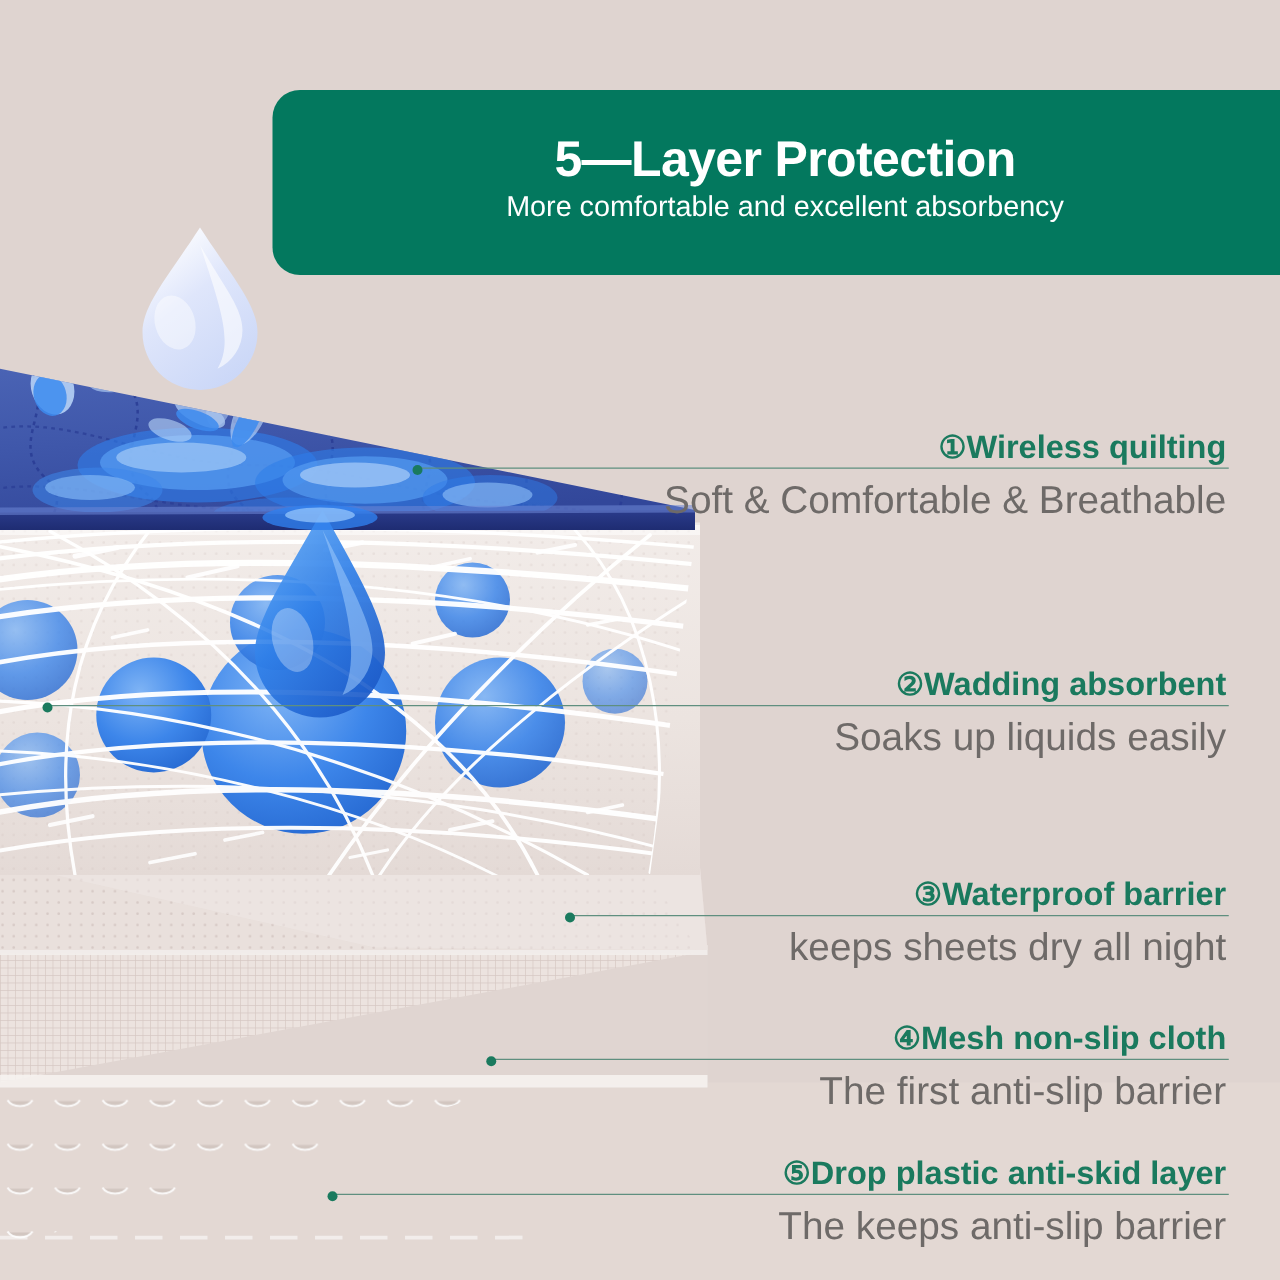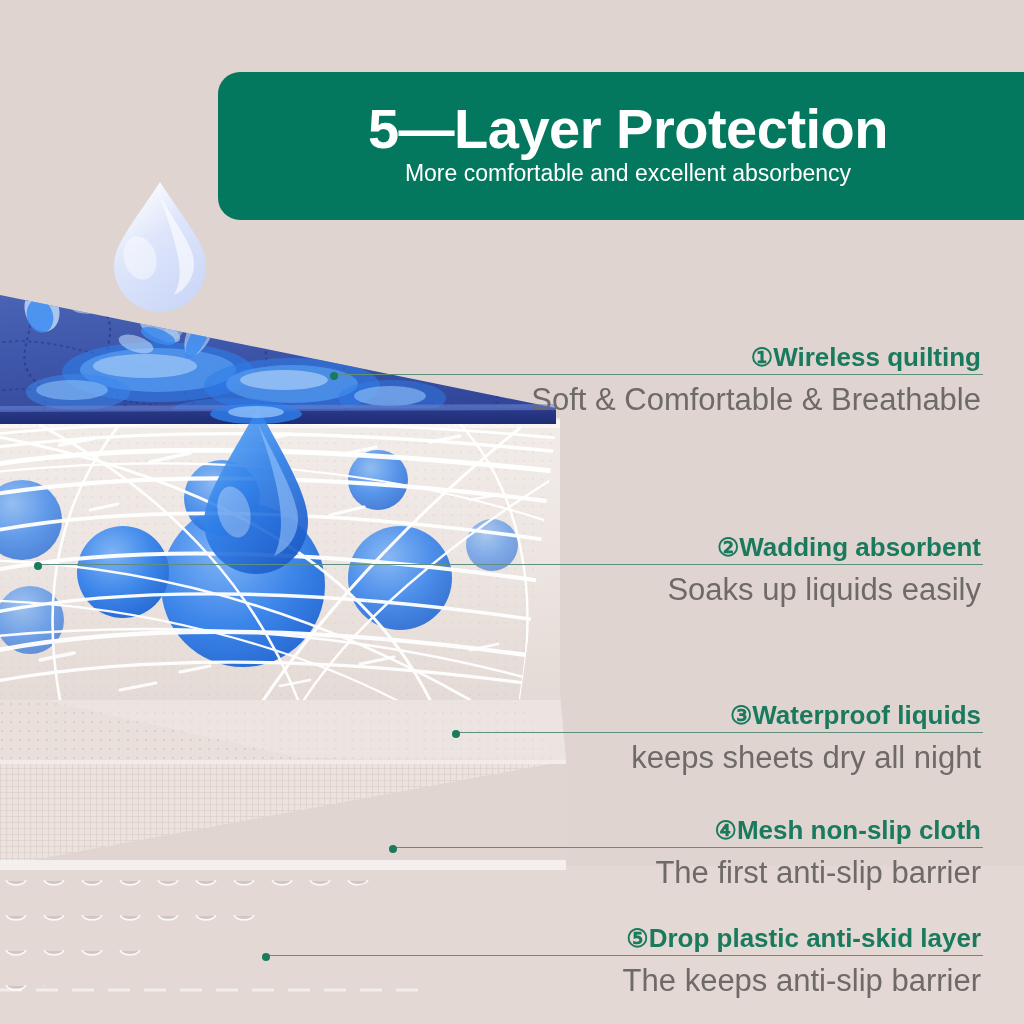--- a/index.html
+++ b/index.html
@@ -22,21 +22,21 @@
     width:820px; height:148px;
     background:#03785e;
     border-radius:22px 0 0 22px;
     display:flex; flex-direction:column;
     align-items:center; justify-content:center;
     padding:4px 18px 10px 18px;
     z-index:40;
   }
   .banner-title {
     color:#ffffff;
-    font-size:56px;
+    font-size:40px;
     font-weight:bold;
     line-height:1.02;
     letter-spacing:-0.5px;
     white-space:nowrap;
   }
   .banner-sub {
     color:#ffffff;
     font-size:23px;
     font-weight:normal;
     line-height:1.1;
@@ -330,21 +330,21 @@
   <div class="callout" style="left:37px; top:508px; width:946px;">
     <div class="c-title">
       <span class="circnum">②</span><span>Wadding absorbent</span>
     </div>
     <div class="c-rule"></div>
     <div class="c-desc">Soaks up liquids easily</div>
   </div>
 
   <div class="callout" style="left:455px; top:676px; width:528px;">
     <div class="c-title">
-      <span class="circnum">③</span><span>Waterproof liquids</span>
+      <span class="circnum">③</span><span>Waterproof barrier</span>
     </div>
     <div class="c-rule"></div>
     <div class="c-desc">keeps sheets dry all night</div>
   </div>
 
   <div class="callout" style="left:392px; top:791px; width:591px;">
     <div class="c-title">
       <span class="circnum">④</span><span>Mesh non-slip cloth</span>
     </div>
     <div class="c-rule"></div>

